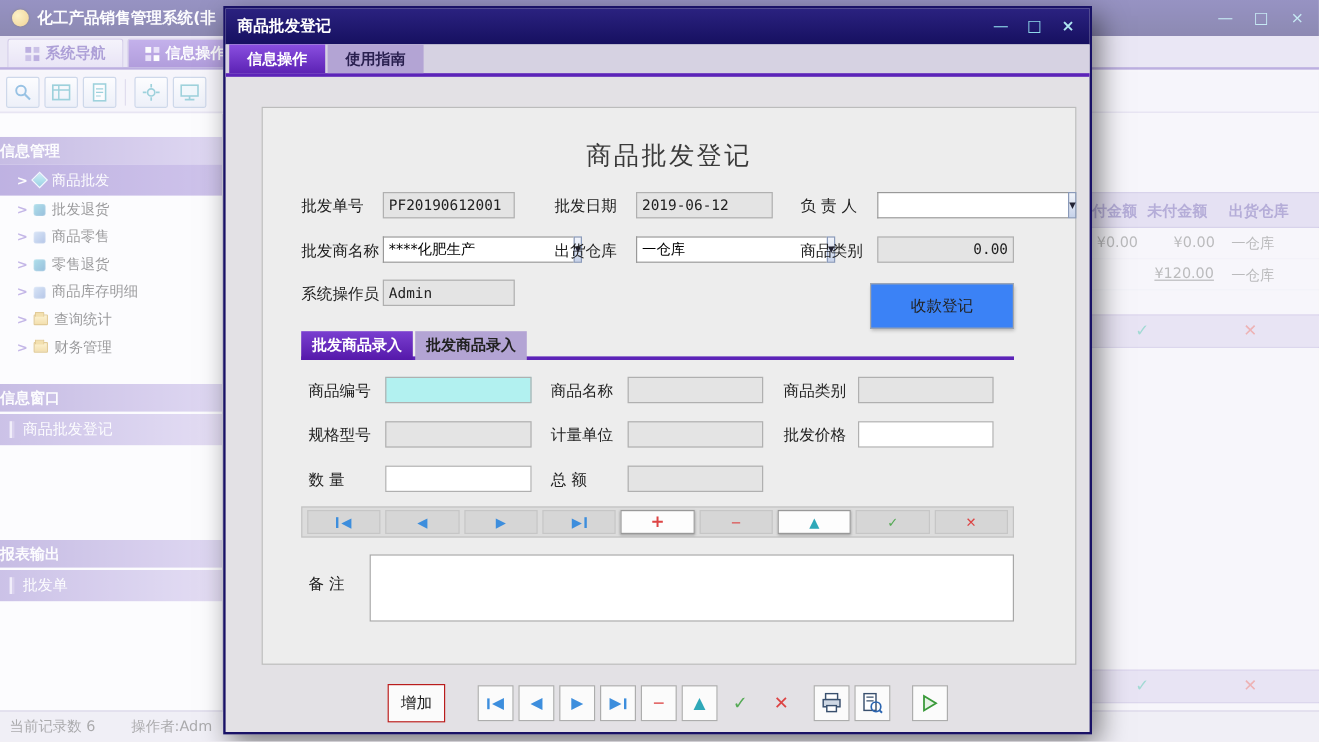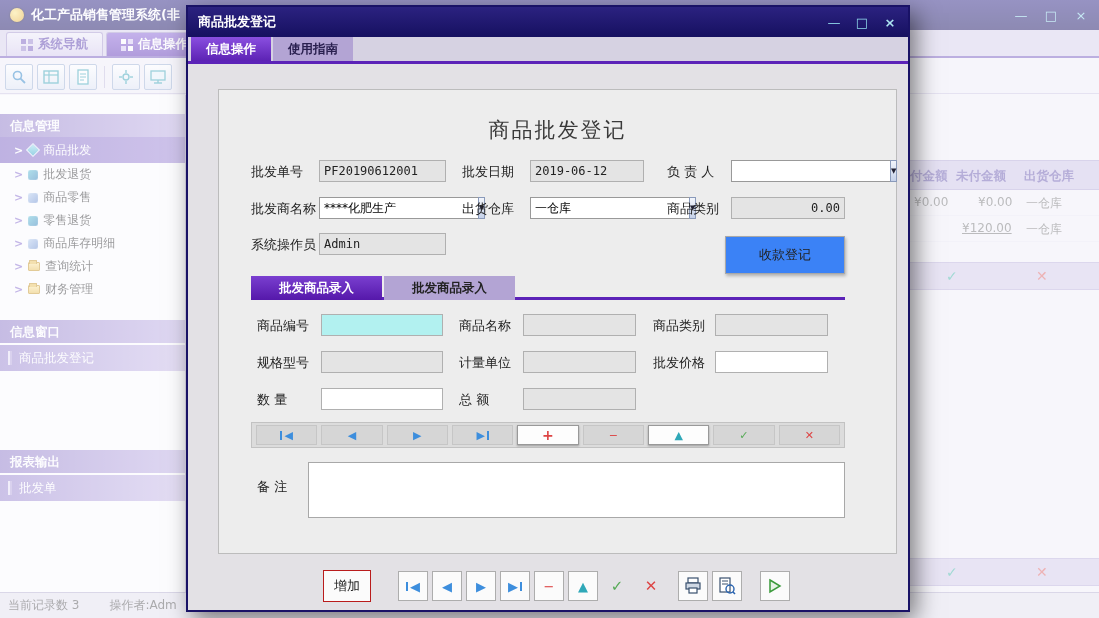--- a/index.html
+++ b/index.html
@@ -23,21 +23,21 @@
   .mw-tab.t1 { background:linear-gradient(#f0edf9,#d6cdee); color:#5b3fae; }
   .mw-tab.t2 { background:linear-gradient(#8a63d8,#6339b8); color:#fff; }
 
   .mw-toolbar { position:absolute; left:0; top:60px; width:1099px; height:34px; background:#f2f0f8;
     border-bottom:1px solid #cfc8e4; display:flex; align-items:center; gap:4px; padding-left:5px; }
   .tbtn { width:28px; height:26px; background:linear-gradient(#ffffff,#dfe6f4); border:1px solid #9fb4d6;
     border-radius:2px; display:flex; align-items:center; justify-content:center; }
   .tsep { width:1px; height:22px; background:#c4bede; margin:0 3px; }
 
   .sidebar { position:absolute; left:0; top:95px; width:186px; height:497px; background:#fff; border-right:1px solid #c9c2de; }
-  .sb-header { height:24px; line-height:24px; padding-left:10px; font-size:12.5px; font-weight:bold; color:#fff;
+  .sb-header { height:24px; line-height:24px; font-size:12.5px; font-weight:bold; color:#fff;
     background:linear-gradient(90deg,#8f7ac8,#c3b4e6); border-top:1px solid #fff; cursor:default; }
   .sb-item { height:23px; display:flex; align-items:center; gap:5px; padding-left:14px; font-size:12px; color:#333; cursor:default; }
   .sb-item .chev { color:#8a6fd0; font-size:11px; font-weight:bold; }
   .sb-item.selected { height:26px; background:linear-gradient(90deg,#7e64c4,#a18ad8); color:#fff; }
   .sb-item.selected .chev { color:#fff; }
   .dot-ico { width:10px; height:10px; border-radius:2px; background:linear-gradient(135deg,#5fc4d8,#2e7fb8); box-shadow:inset 0 0 1px #fff; }
   .dot-ico.alt { background:linear-gradient(135deg,#b8d0f0,#6a8ed0); }
   .folder-ico { width:12px; height:9px; background:linear-gradient(#ffe9a0,#edc45a); border:1px solid #c89a2a; border-radius:1px; position:relative; }
   .folder-ico::before { content:""; position:absolute; left:0; top:-3px; width:6px; height:3px; background:#edc45a;
     border:1px solid #c89a2a; border-bottom:none; border-radius:1px 1px 0 0; }
@@ -88,30 +88,30 @@
   .flabel { position:absolute; font-size:13px; color:#222; white-space:nowrap; }
   .fin { position:absolute; height:22px; border:1px solid #b0b0b0; background:#e4e4e4; font-family:"DejaVu Sans Mono","Liberation Mono",monospace;
     font-size:12px; color:#222; padding:0 4px; outline:none; }
   .fin.wht { background:#fff; } .fin.cyan { background:#b2f1f0; } .fin.num { text-align:right; }
   .combo { position:absolute; height:22px; display:flex; }
   .combo .ctext { flex:1; height:22px; border:1px solid #999; border-right:none; background:#fff; font-size:12px; padding:0 4px; outline:none; font-family:"DejaVu Sans","Liberation Sans",sans-serif; }
   .combo .cbtn { width:18px; height:22px; background:linear-gradient(#f2f5fb,#c6d2ea); border:1px solid #8a9aba;
     display:flex; align-items:center; justify-content:center; font-size:7px; color:#223; cursor:default; }
 
   .r1 { top:70px; } .r2 { top:107px; } .r3 { top:143px; }
-  .c1l { left:32px; padding-top:3px; } .c1i { left:100px; width:127px; }
+  .c1l { left:32px; padding-top:3px; } .c1i { left:100px; width:110px; }
   .c2l { left:243px; padding-top:3px; } .c2i { left:311px; width:114px; }
   .c3l { left:448px; padding-top:3px; } .c3i { left:512px; width:114px; }
 
   .receipt-btn { position:absolute; left:506px; top:146px; width:120px; height:38px; background:#3b82f6;
     border:1px solid #a8a8a8; box-shadow:1px 2px 3px rgba(0,0,0,0.25); font-size:13px; color:#222;
     font-family:"DejaVu Sans","Liberation Sans",sans-serif; cursor:default; }
 
   .itabs { position:absolute; left:32px; top:186px; width:594px; height:24px; display:flex; border-bottom:3px solid #5c23b8; }
-  .itab { height:24px; display:flex; align-items:center; padding:0 28px; font-size:12.5px; font-weight:bold; cursor:default; }
+  .itab { height:24px; display:flex; align-items:center; padding:0 9px; font-size:12.5px; font-weight:bold; cursor:default; }
   .itab.active { background:linear-gradient(#7a3fd0,#5518aa); color:#fff; }
   .itab.inactive { background:#b3a4d4; color:#222; margin-left:2px; }
 
   .pA { top:224px; } .pB { top:261px; } .pC { top:298px; }
   .p1l { left:38px; padding-top:3px; } .p1i { left:102px; width:122px; }
   .p2l { left:240px; padding-top:3px; } .p2i { left:304px; width:113px; }
   .p3l { left:434px; padding-top:3px; } .p3i { left:496px; width:113px; }
 
   .navbar { position:absolute; left:32px; top:332px; width:594px; height:26px; background:#dcdcdc; border:1px solid #c2c2c2;
     display:flex; align-items:center; padding:0 2px; }
@@ -282,21 +282,21 @@
       <span class="mark-check">✓</span>
       <span class="mark-cross">✕</span>
     </div>
   </div>
   <div class="bgt-strip2">
     <span class="mark-check">✓</span>
     <span class="mark-cross">✕</span>
   </div>
 
   <div class="statusbar">
-    <span class="sb-rec">当前记录数 3</span>
+    <span class="sb-rec">当前记录数 6</span>
     <span class="sb-op">操作者:Adm</span>
   </div>
 
   <div class="dim"></div>
 
   <div class="dialog">
     <div class="dlg-titlebar">
       <span class="dlg-title">商品批发登记</span>
       <div class="dlg-controls">
         <span class="wc">—</span>

